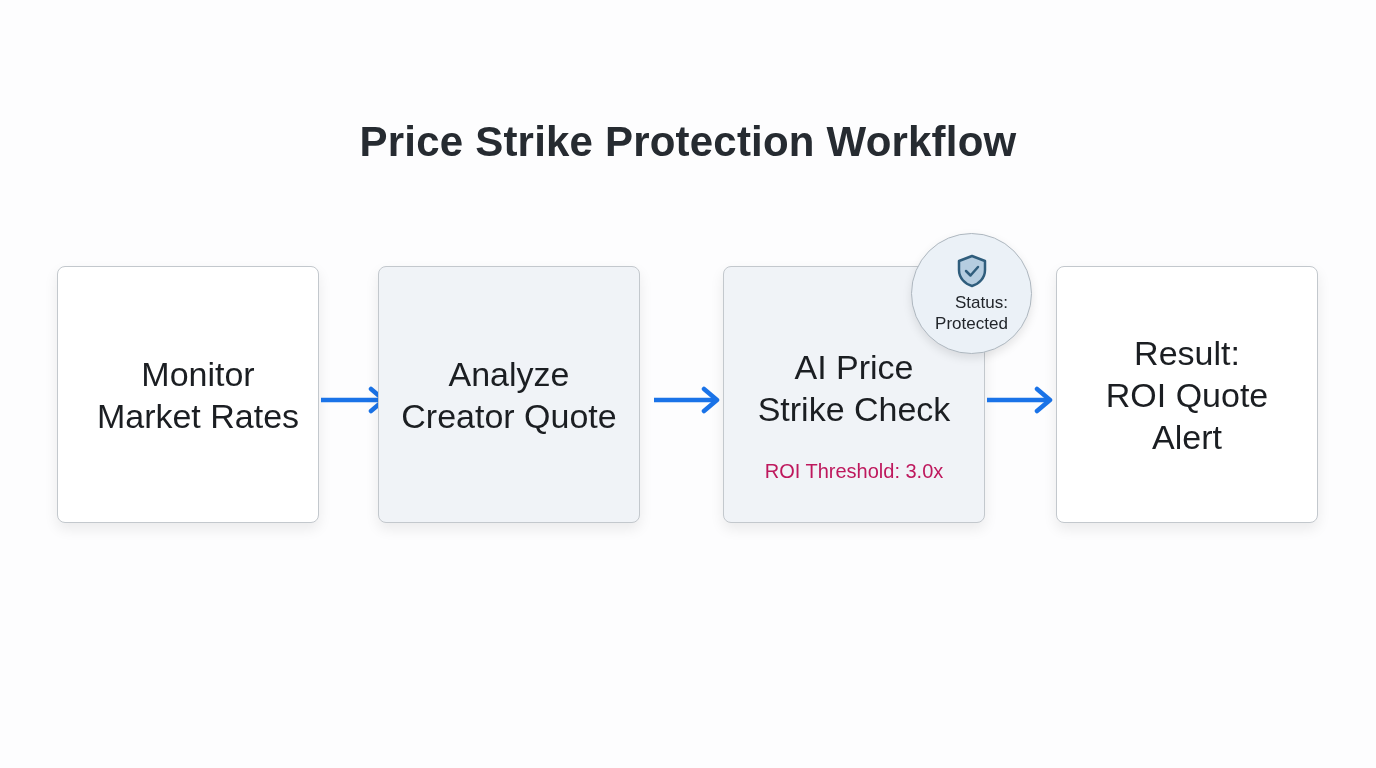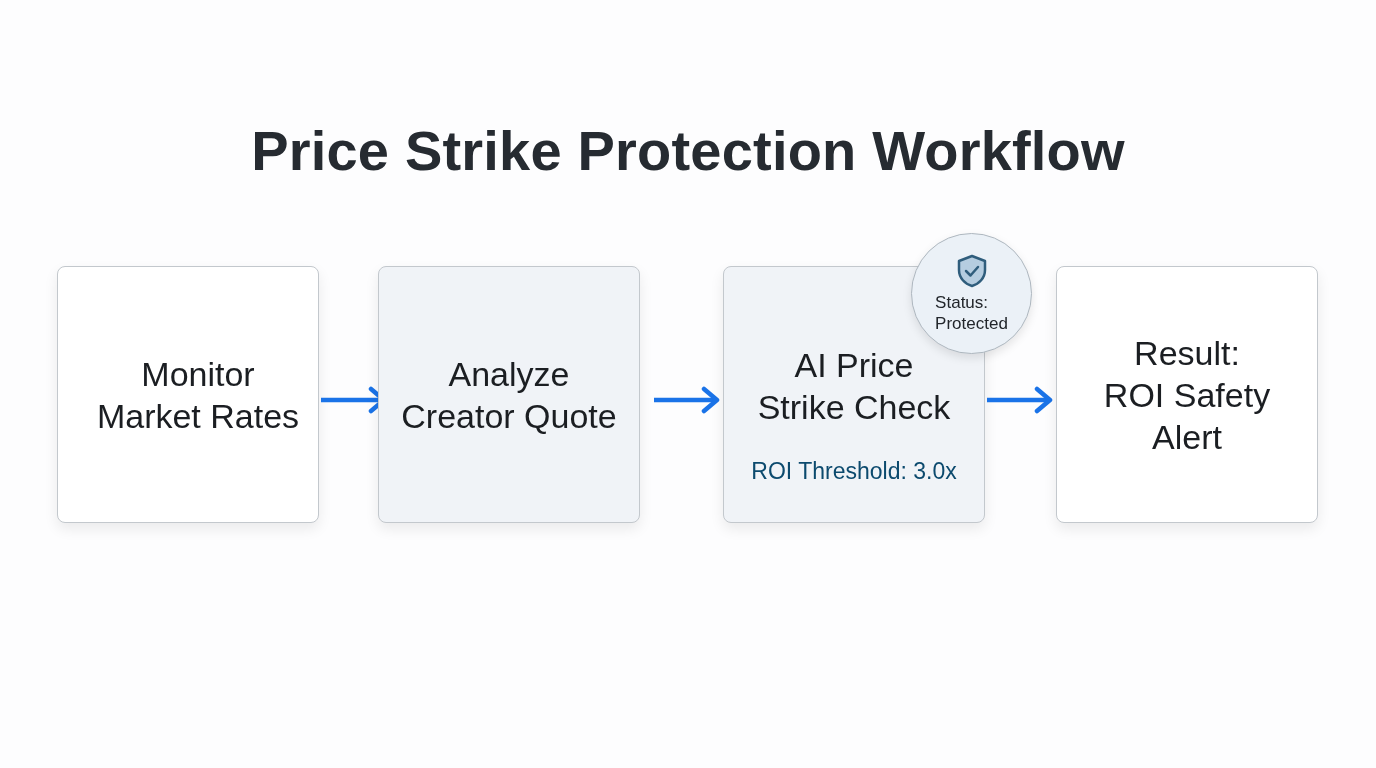--- a/index.html
+++ b/index.html
@@ -2,39 +2,39 @@
 <html><head>
 <meta charset="utf-8">
 <style>
   html, body { margin:0; padding:0; }
   body {
     width:1376px; height:768px; background:#fdfdfe; position:relative; overflow:hidden;
     font-family:"Liberation Sans", "DejaVu Sans", sans-serif; color:#1c1f23;
   }
   .title {
     position:absolute; left:0; top:118px; width:1376px; text-align:center;
-    font-size:56px; font-weight:bold; color:#262b31; letter-spacing:0.2px;
+    font-size:42px; font-weight:bold; color:#262b31; letter-spacing:0.2px;
   }
   .box {
     position:absolute; top:266px; width:262px; height:257px; border:1.5px solid #c3c8cd;
     border-radius:8px; box-sizing:border-box; display:flex; flex-direction:column;
     align-items:center; justify-content:center; text-align:center;
     box-shadow:0 6px 14px rgba(0,0,0,0.08); background:#ffffff;
   }
   .box.tint { background:#f0f3f7; }
   .box .label { font-size:34px; line-height:42px; color:#1b1e22; white-space:pre-line; }
-  .box .sub { font-size:23px; color:#0c4a6e; margin-top:30px; }
+  .box .sub { font-size:20px; color:#be185d; margin-top:30px; }
   .arrow { position:absolute; top:386px; width:68px; height:28px; }
   .badge {
     position:absolute; left:911px; top:233px; width:121px; height:121px; border-radius:50%;
     background:#ebf1f7; border:1.5px solid #aeb7bf; box-sizing:border-box;
     display:flex; flex-direction:column; align-items:center; justify-content:center;
     box-shadow:0 4px 10px rgba(0,0,0,0.1);
   }
-  .badge .btext { font-size:17px; line-height:21px; color:#22262b; text-align:left; white-space:pre-line; margin-top:4px; }
+  .badge .btext { font-size:17px; line-height:21px; color:#22262b; text-align:right; white-space:pre-line; margin-top:4px; }
 </style>
 </head>
 <body>
 
 <div class="title">Price Strike Protection Workflow</div>
 
 <div class="box" style="left:57px;padding-left:20px;">
   <div class="label">Monitor
 Market Rates</div>
 </div>
@@ -60,21 +60,21 @@
   <div class="sub">ROI Threshold: 3.0x</div>
 </div>
 
 <svg class="arrow" style="left:987px;" viewBox="0 0 68 28">
   <line x1="0" y1="14" x2="62" y2="14" stroke="#1a73e8" stroke-width="4.5"></line>
   <polyline points="50,3 63,14 50,25" fill="none" stroke="#1a73e8" stroke-width="4.5" stroke-linecap="round" stroke-linejoin="round"></polyline>
 </svg>
 
 <div class="box" style="left:1056px;">
   <div class="label">Result:
-ROI Safety
+ROI Quote
 Alert</div>
 </div>
 
 <div class="badge">
   <svg width="32" height="34" viewBox="0 0 32 34">
     <path d="M16 2 L29 7 V16 C29 24 23 30 16 32 C9 30 3 24 3 16 V7 Z" fill="#b5cde0" stroke="#2f5d7c" stroke-width="2.5" stroke-linejoin="round"></path>
     <polyline points="10,17 14.5,21.5 22,13" fill="none" stroke="#2f5d7c" stroke-width="2.5" stroke-linecap="round" stroke-linejoin="round"></polyline>
   </svg>
   <div class="btext">Status:
 Protected</div>

